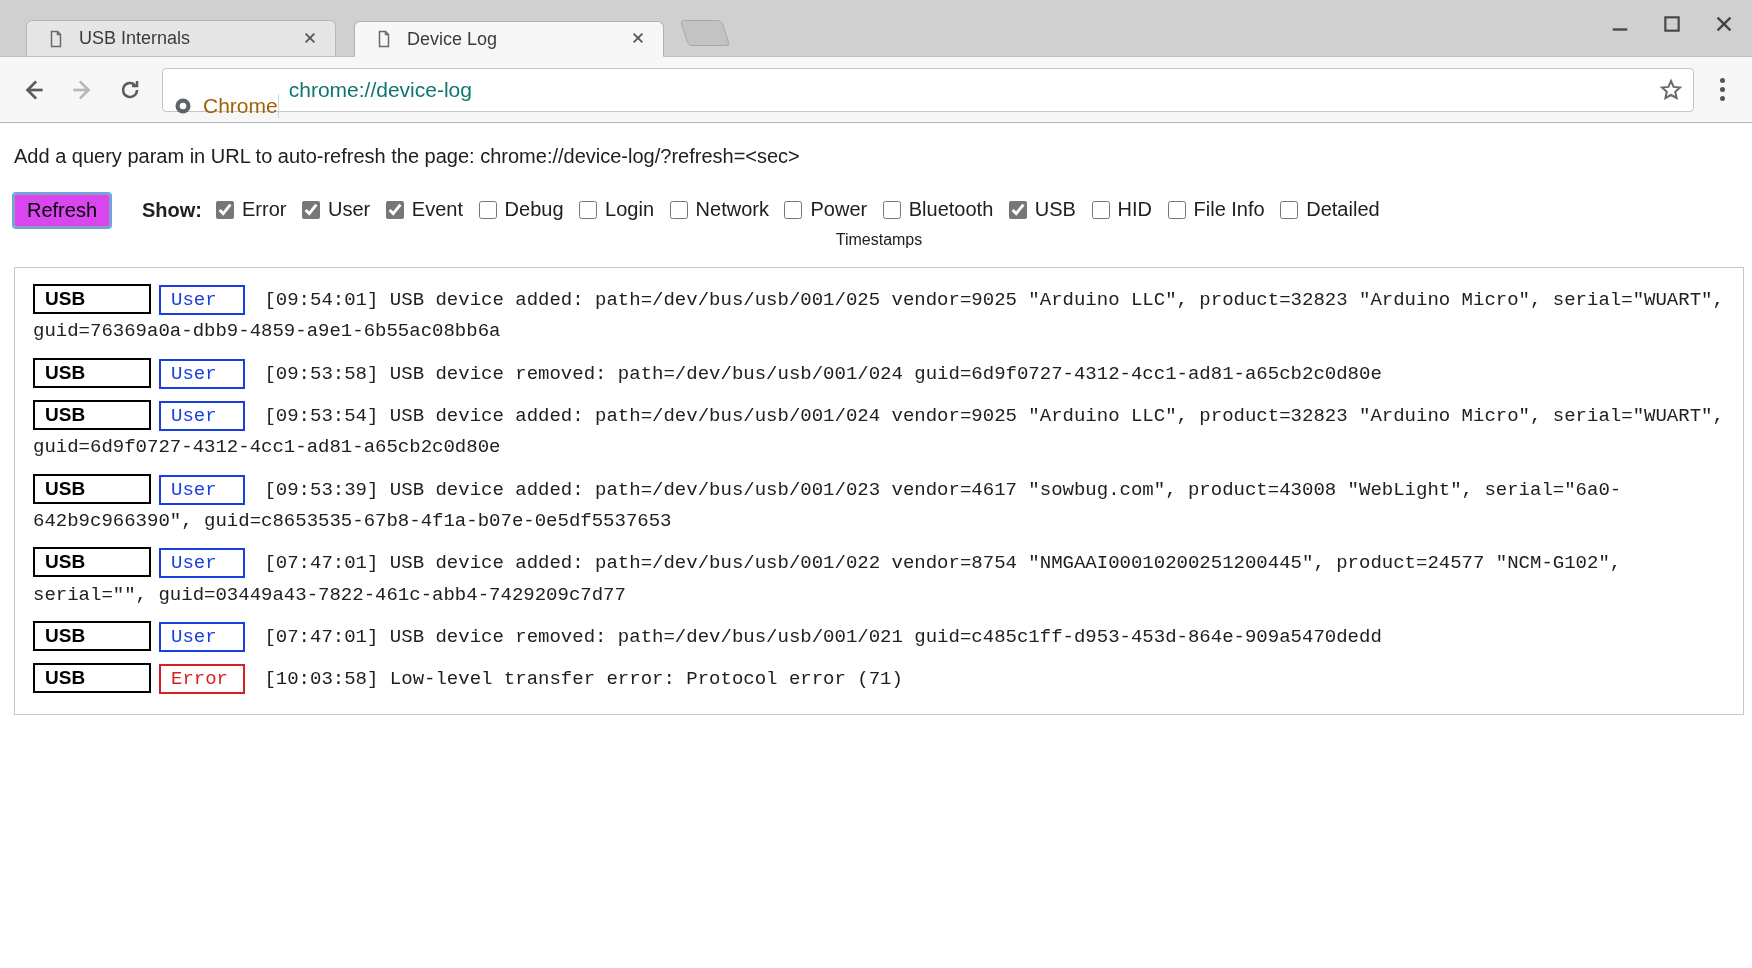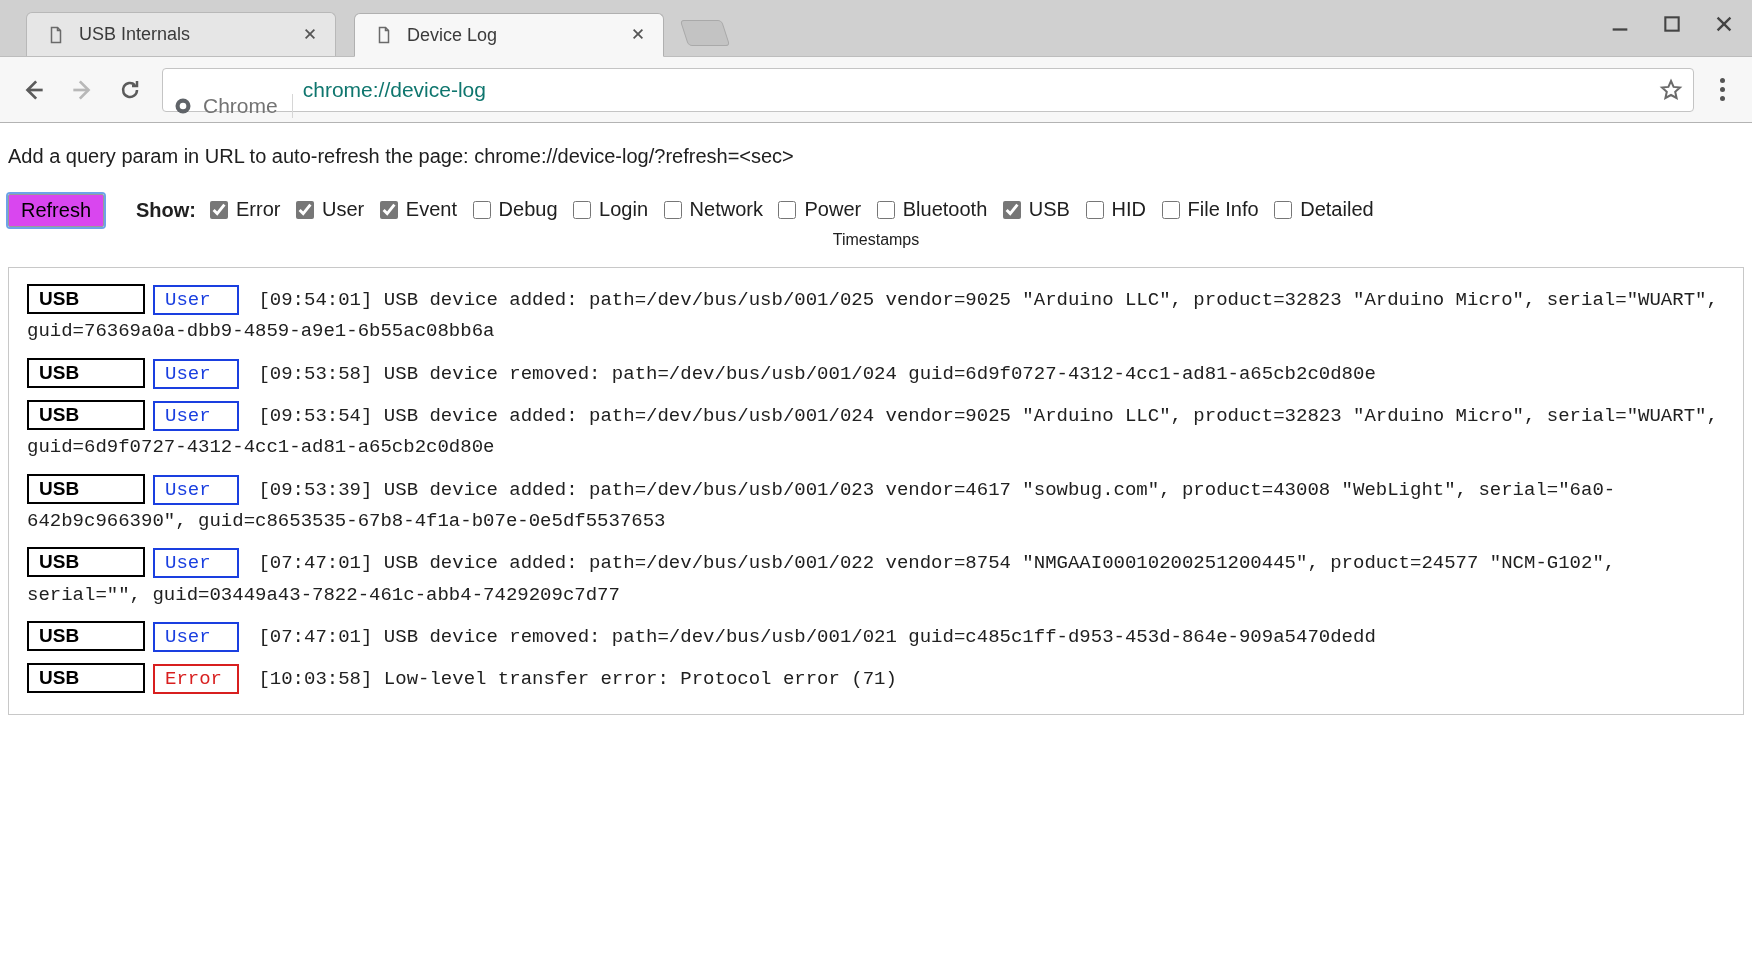--- a/index.html
+++ b/index.html
@@ -17,21 +17,21 @@
   }
   .tabstrip {
     display: flex;
     align-items: flex-end;
     height: 56px;
     padding-left: 26px;
     position: relative;
   }
   .tab {
     position: relative;
-    height: 44px;
+    height: 36px;
     min-width: 310px;
     display: flex;
     align-items: center;
     padding: 0 16px 0 20px;
     margin-right: 18px;
     border-radius: 6px 6px 0 0;
     font-size: 18px;
     color: #3b3b3b;
   }
   .tab.inactive {
@@ -101,35 +101,34 @@
     border-radius: 4px;
     display: flex;
     align-items: center;
     padding: 0 10px;
     gap: 10px;
     font-size: 21px;
     color: #202020;
   }
   .omnibox .site-chip {
     display:flex; align-items:center; gap:10px;
-    padding-right: 14px;
     border-right: 1px solid #d6d6d6;
-    color: #737373;
+    color: #a16207;
     margin-top: 32px;
   }
   .omnibox .url-gray { color: #0f766e; }
   .omnibox .url-black { color: #0f766e; }
   .omnibox .spacer { flex:1; }
   .omnibox .star { color: #6a6a6a; }
   .menu-dots { width: 24px; display:flex; flex-direction:column; align-items:center; gap:4px; }
   .menu-dots span { width:5px; height:5px; background:#555; border-radius:50%; }
 
   
   .page {
-    padding: 22px 8px 20px 8px;
+    padding: 22px 8px 20px 14px;
   }
   .hint {
     font-size: 20px;
     margin-bottom: 26px;
   }
   .controls-row {
     display: flex;
     flex-wrap: wrap;
     align-items: center;
     gap: 6px 8px;

